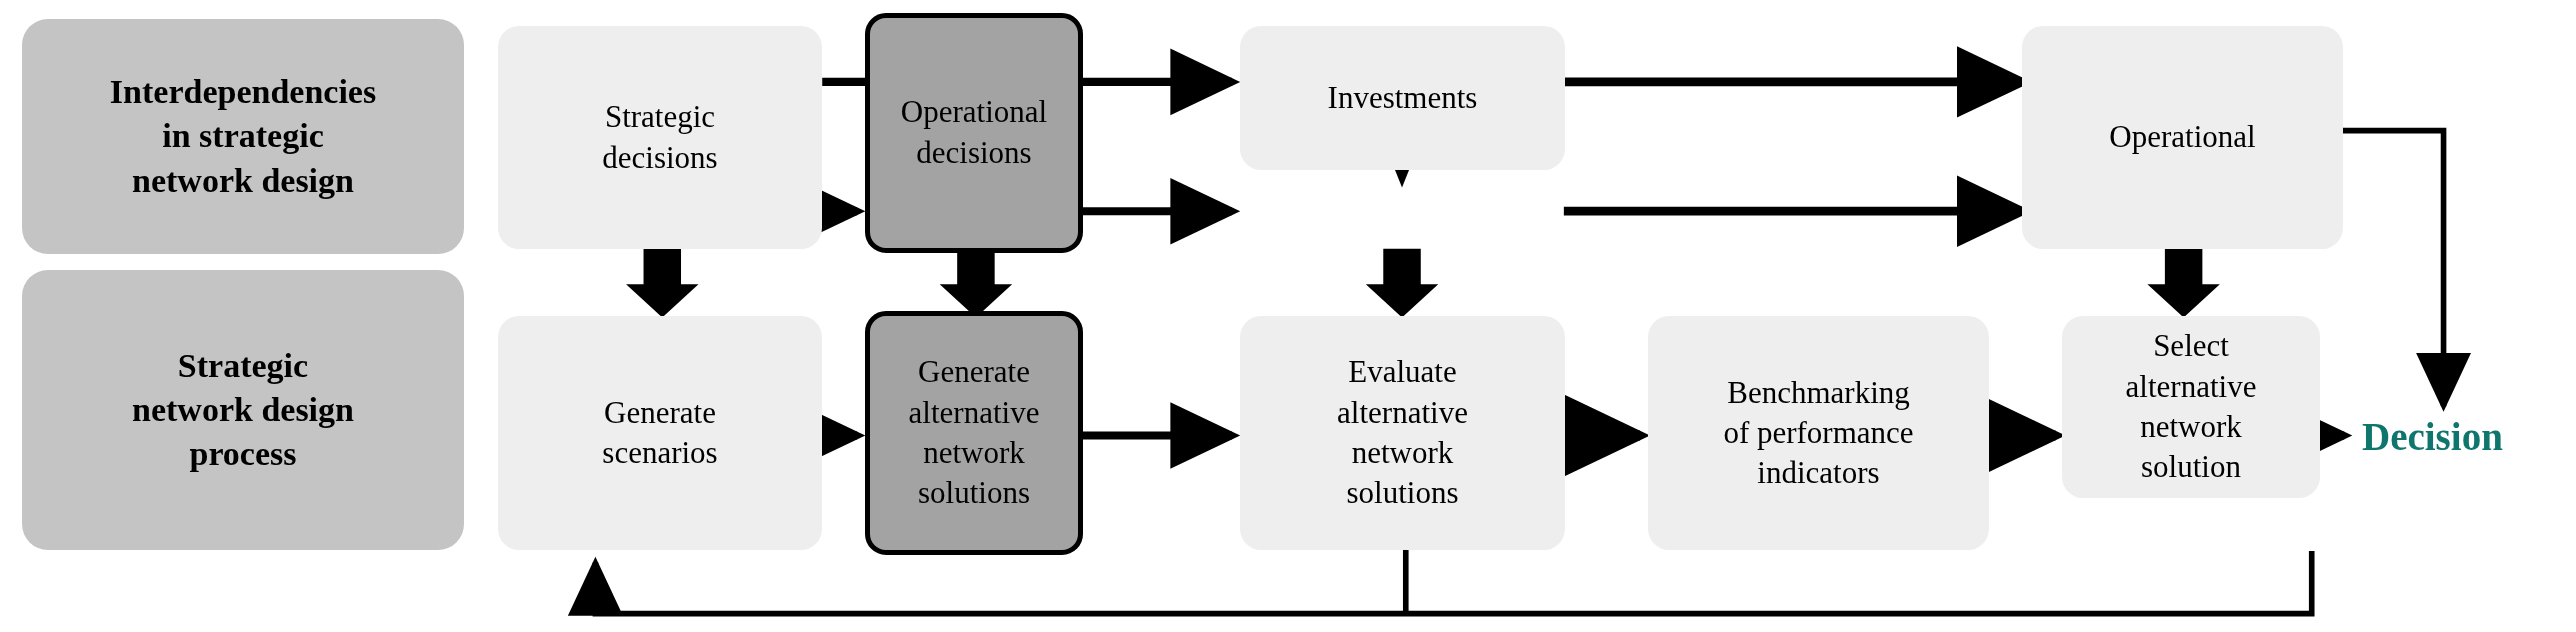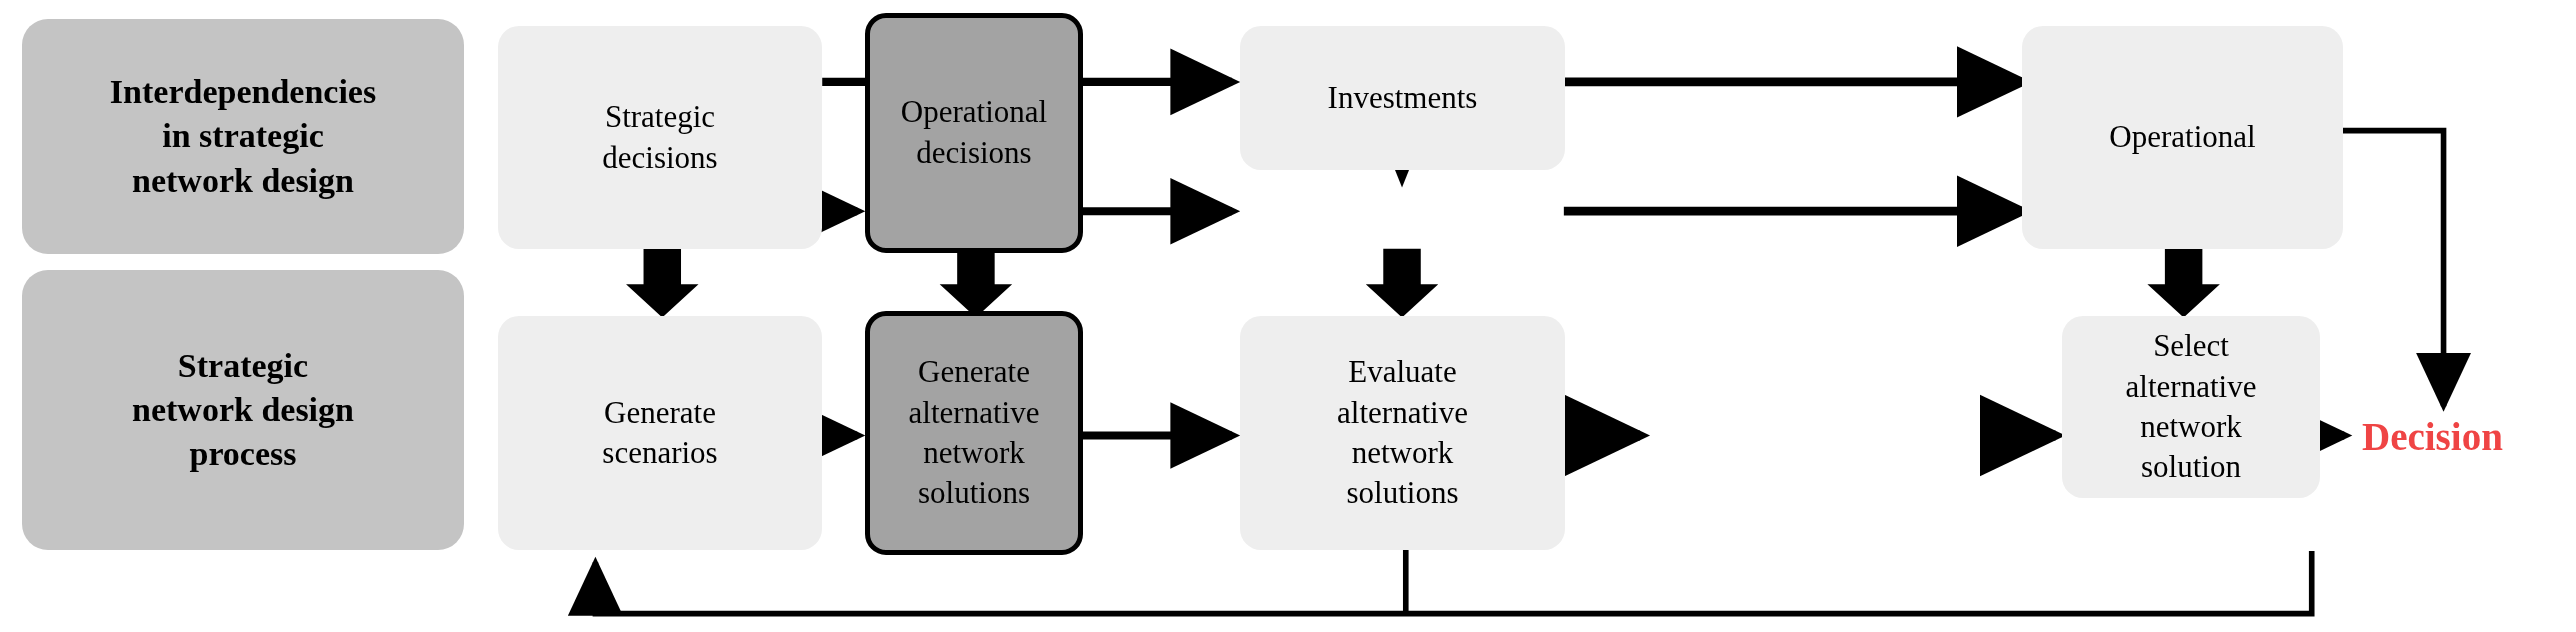--- a/index.html
+++ b/index.html
@@ -49,21 +49,21 @@
     border-radius: 26px;
     font-weight: bold;
   }
   .node-label {
     display: block;
     white-space: pre-line;
   }
   .decision-text {
     position: absolute;
     font-weight: bold;
-    color: #ef4444;
+    color: #0f766e;
     white-space: nowrap;
   }
 </style>
 </head>
 <body>
 
 <div id="diagram-root">
 
   <svg class="layer" viewBox="0 0 4123 1013">
     <defs>
@@ -188,20 +188,25 @@
 solutions</span>
   </div>
 
   <div class="node node-light" style="left:1240px; top:316px; width:325px; height:234px; font-size:31px;">
     <span class="node-label">Evaluate
 alternative
 network
 solutions</span>
   </div>
 
+  <div class="node node-light" style="left:1648px; top:316px; width:341px; height:234px; font-size:31px;">
+    <span class="node-label">Benchmarking
+of performance
+indicators</span>
+  </div>
 
   <div class="node node-light" style="left:2062px; top:316px; width:258px; height:182px; font-size:31px;">
     <span class="node-label">Select
 alternative
 network
 solution</span>
   </div>
 
   <div class="decision-text" style="left:2362px; top:414px; font-size:39px;">
     <span>Decision</span>

